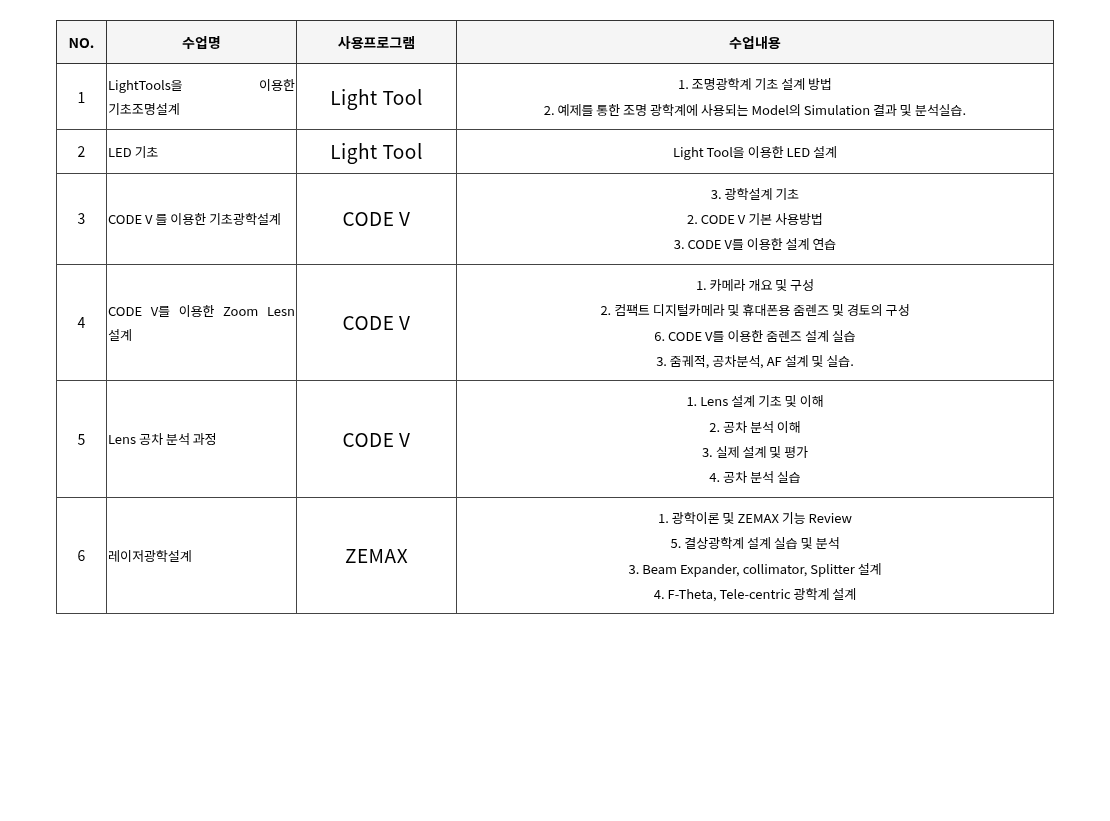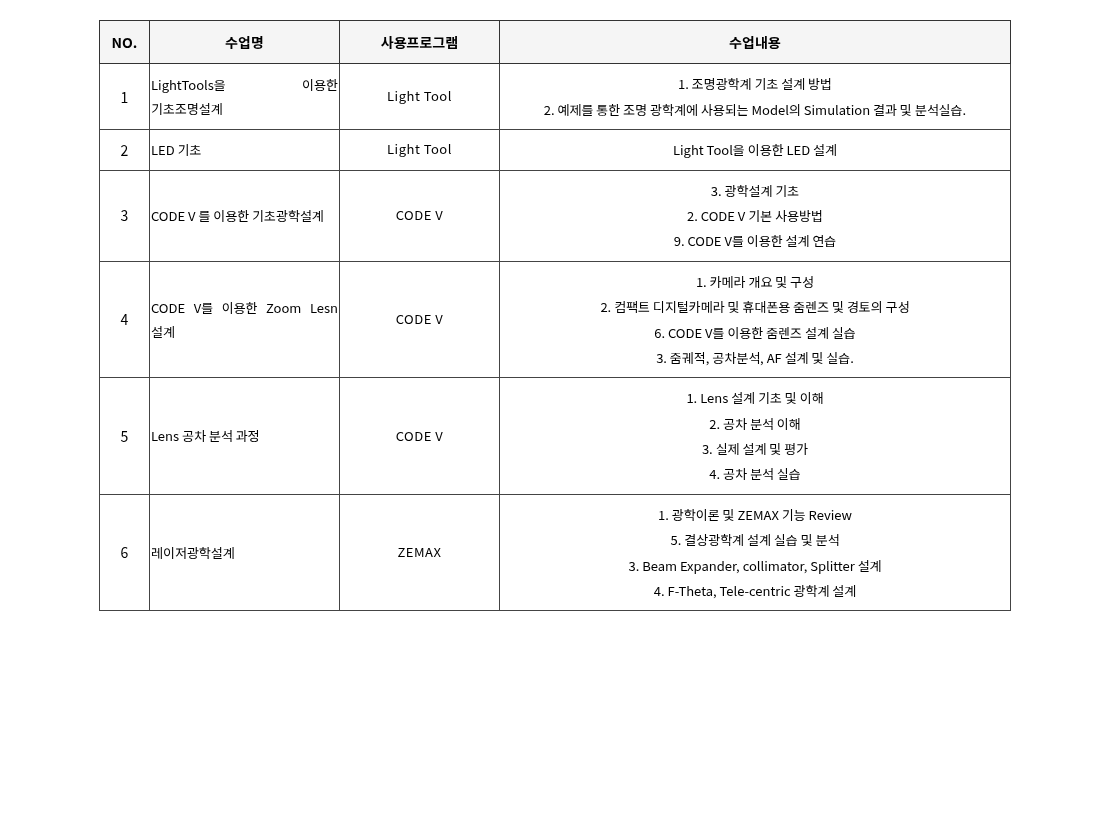--- a/index.html
+++ b/index.html
@@ -13,21 +13,21 @@
       font-family: 'Malgun Gothic', 'Apple SD Gothic Neo', 'Noto Sans KR', sans-serif;
       font-size: 13px;
       display: flex;
       justify-content: center;
       align-items: flex-start;
       padding: 20px;
       min-height: 821px;
     }
 
     .table-wrapper {
-      width: 912px;
+      width: 998px;
     }
 
     table {
       width: 100%;
       border-collapse: collapse;
       border: 1.5px solid #222;
     }
 
     th, td {
       border: 1px solid #444;
@@ -58,21 +58,21 @@
       text-align: justify;
       vertical-align: middle;
       padding: 8px 1px;
       word-break: keep-all;
       line-height: 1.8;
     }
 
     td.program-cell {
       width: 160px;
       vertical-align: middle;
-      font-size: 13px;
+      font-size: 19px;
       letter-spacing: 0.5px;
     }
 
     td.content-cell {
       text-align: center;
       padding: 8px 14px;
       vertical-align: middle;
       line-height: 1.8;
     }
 
@@ -116,21 +116,21 @@
             <span class="content-line">Light Tool을 이용한 LED 설계</span>
           </td>
         </tr>
         <tr>
           <td class="no-cell">3</td>
           <td class="subject-cell">CODE V 를 이용한 기초광학설계</td>
           <td class="program-cell">CODE V</td>
           <td class="content-cell">
             <span class="content-line">3. 광학설계 기초</span>
             <span class="content-line">2. CODE V 기본 사용방법</span>
-            <span class="content-line">9. CODE V를 이용한 설계 연습</span>
+            <span class="content-line">3. CODE V를 이용한 설계 연습</span>
           </td>
         </tr>
         <tr>
           <td class="no-cell">4</td>
           <td class="subject-cell">CODE V를 이용한 Zoom Lesn 설계</td>
           <td class="program-cell">CODE V</td>
           <td class="content-cell">
             <span class="content-line">1. 카메라 개요 및 구성</span>
             <span class="content-line">2. 컴팩트 디지털카메라 및 휴대폰용 줌렌즈 및 경토의 구성</span>
             <span class="content-line">6. CODE V를 이용한 줌렌즈 설계 실습</span>

